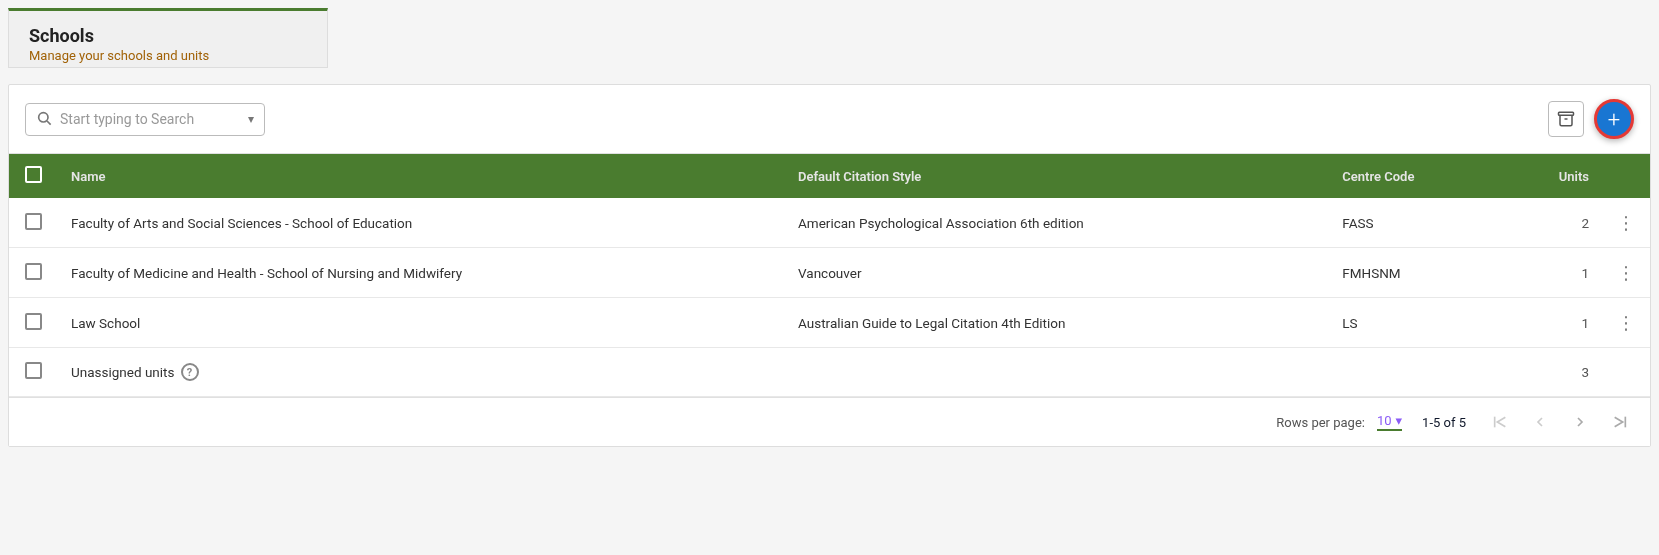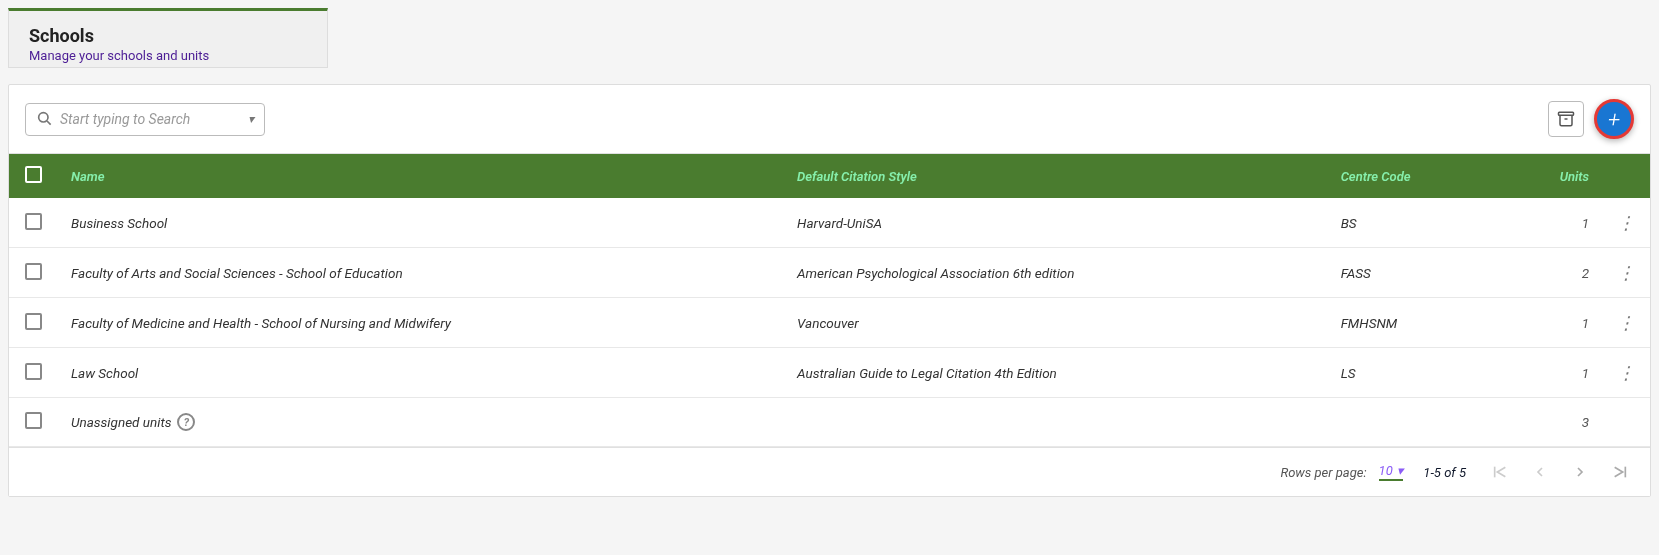--- a/index.html
+++ b/index.html
@@ -14,30 +14,29 @@
       min-width: 320px;
       margin: 8px 0 0 8px;
     }
     .header-panel .title {
       font-size: 18px;
       font-weight: 700;
       color: #222;
     }
     .header-panel .subtitle {
       font-size: 13px;
-      color: #4c1d95;
+      color: #a16207;
       margin-top: 2px;
     }
 
     .main-container {
       margin: 16px 8px 8px 8px;
       background: #fff;
       border: 1px solid #ddd;
       border-radius: 2px;
-      font-style: italic;
     }
 
     .toolbar {
       display: flex;
       align-items: center;
       justify-content: space-between;
       padding: 14px 16px;
       border-bottom: 1px solid #e0e0e0;
     }
     .search-box {
@@ -98,21 +97,21 @@
       font-weight: 300;
       box-shadow: 0 2px 6px rgba(0,0,0,0.3);
     }
 
     table {
       width: 100%;
       border-collapse: collapse;
     }
     thead tr {
       background: #4a7c2f;
-      color: #86efac;
+      color: #e5e5e5;
       border-radius: 20px;
     }
     thead th {
       padding: 12px 14px;
       font-size: 13px;
       font-weight: 600;
       text-align: left;
     }
     thead th.units-col {
       text-align: right;
@@ -276,28 +275,20 @@
           <span class="header-checkbox"></span>
         </th>
         <th>Name</th>
         <th>Default Citation Style</th>
         <th>Centre Code</th>
         <th class="units-col">Units</th>
         <th class="menu-col"></th>
       </tr>
     </thead>
     <tbody id="table-body">
-    <tr>
-          <td class="checkbox-col"><span class="checkbox"></span></td>
-          <td>Business School</td>
-          <td>Harvard-UniSA</td>
-          <td>BS</td>
-          <td class="units-col">1</td>
-          <td class="menu-col">⋮</td>
-        </tr>
         <tr>
           <td class="checkbox-col"><span class="checkbox"></span></td>
           <td>Faculty of Arts and Social Sciences - School of Education</td>
           <td>American Psychological Association 6th edition</td>
           <td>FASS</td>
           <td class="units-col">2</td>
           <td class="menu-col">⋮</td>
         </tr>
         <tr>
           <td class="checkbox-col"><span class="checkbox"></span></td>

